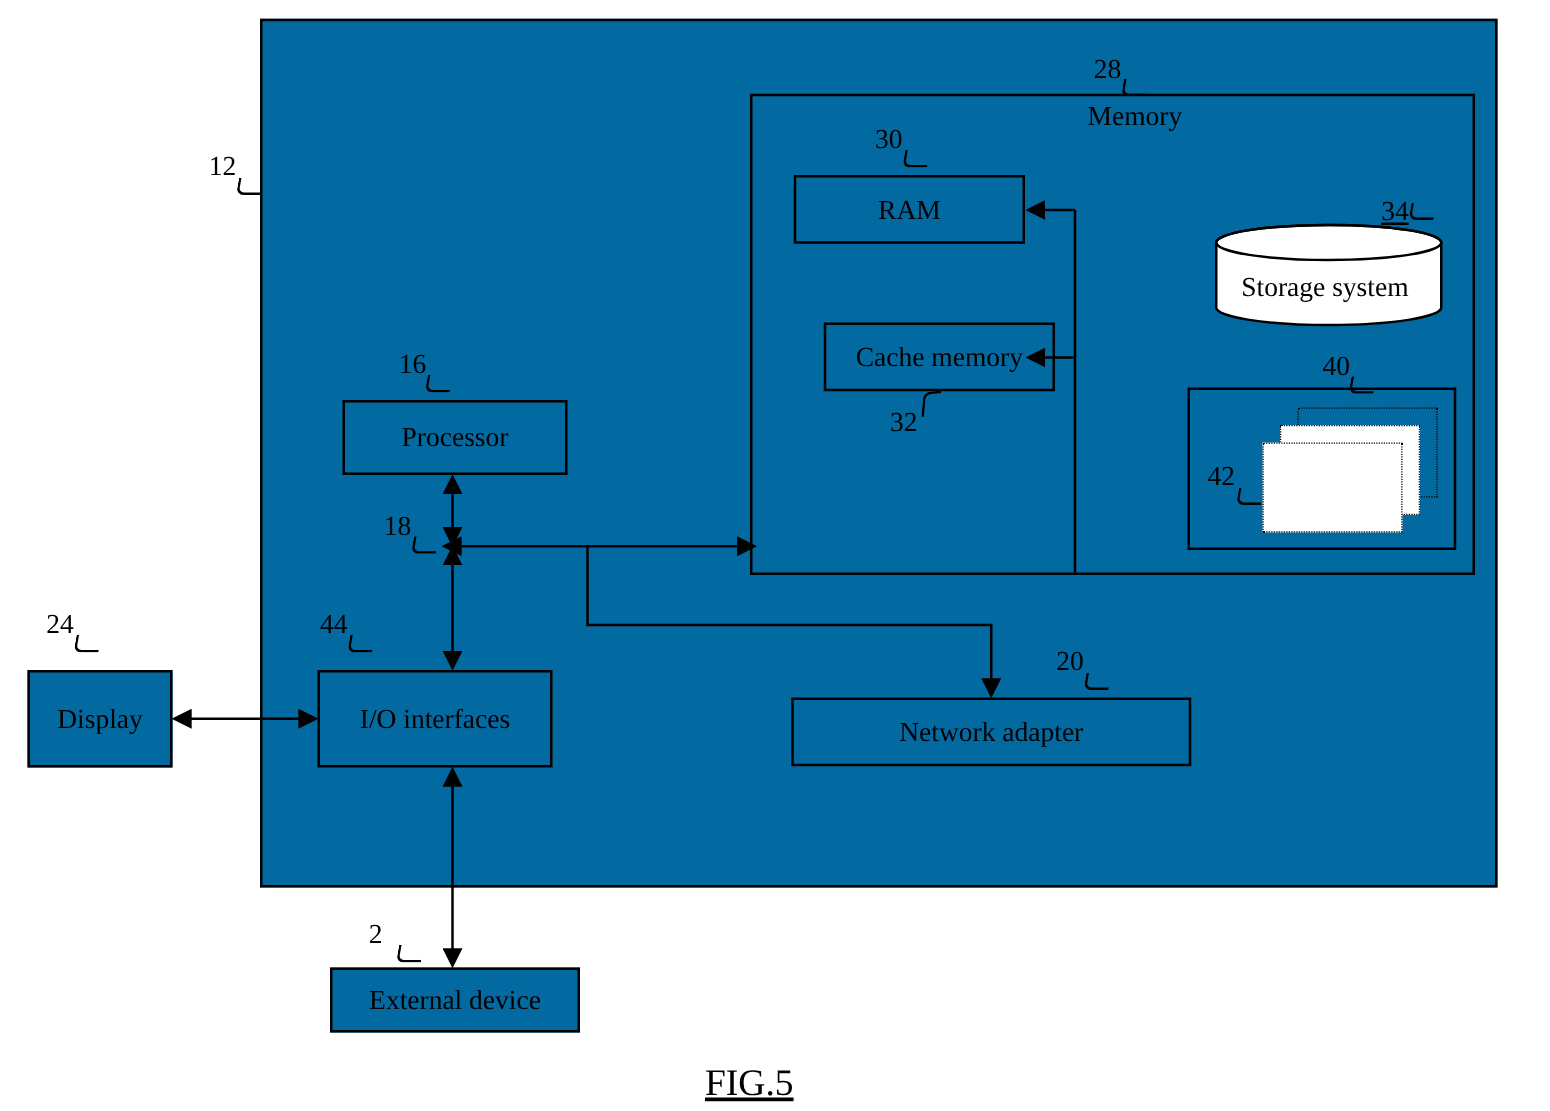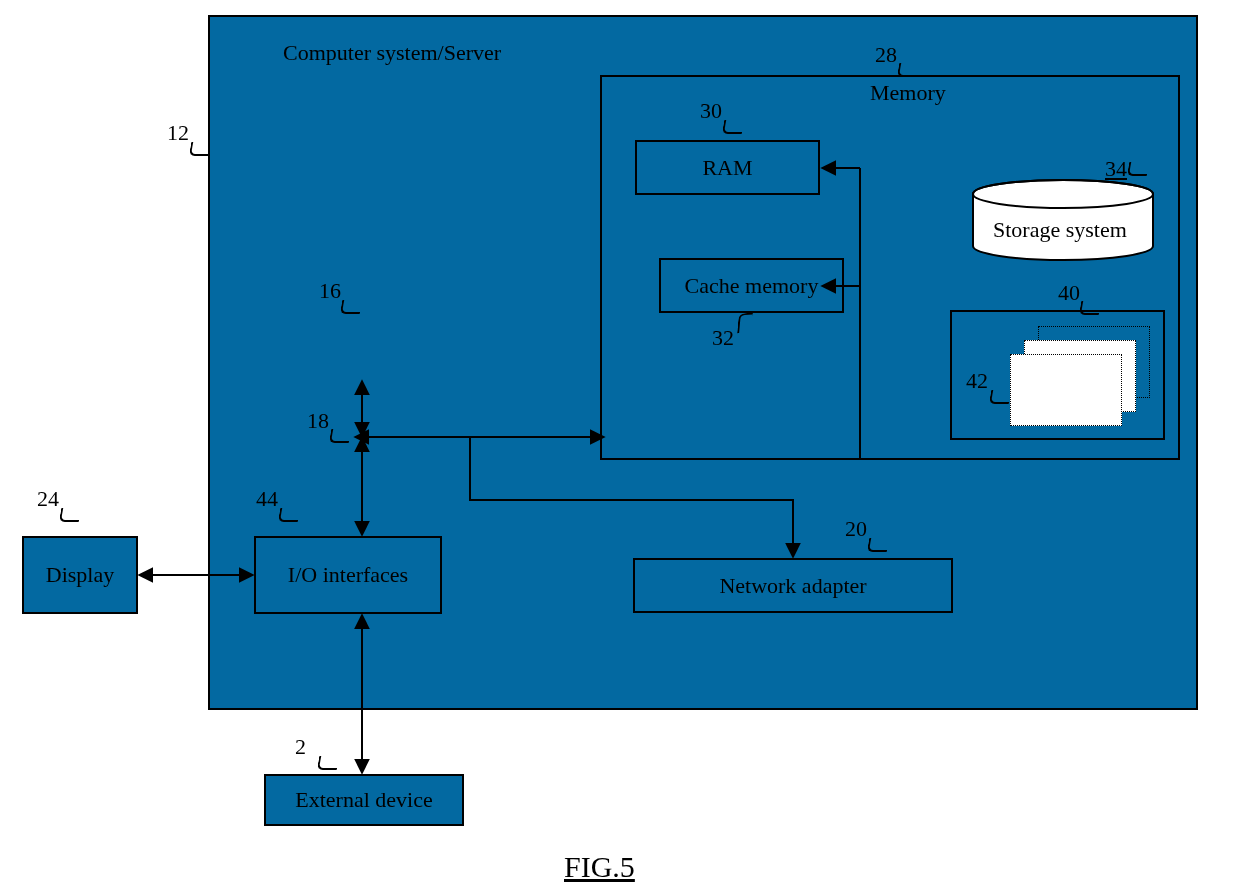--- a/index.html
+++ b/index.html
@@ -42,21 +42,20 @@
     overflow: visible;
   }
 </style>
 </head>
 <body>
 
 <div class="canvas">
 
   <div class="box" style="left:208px; top:15px; width:990px; height:695px; justify-content:flex-start; align-items:flex-start;">
   </div>
-  <span class="label" style="left:283px; top:40px;">Computer system/Server</span>
   <span class="label" style="left:167px; top:120px;">12</span>
   <span class="tick" style="left:190px; top:142px;"></span>
 
   <div class="box" style="left:600px; top:75px; width:580px; height:385px;">
   </div>
   <span class="label" style="left:870px; top:80px;">Memory</span>
   <span class="label" style="left:875px; top:42px;">28</span>
   <span class="tick" style="left:898px; top:63px;"></span>
 
   <div class="box" style="left:635px; top:140px; width:185px; height:55px;">
@@ -84,20 +83,23 @@
   </div>
 
   <div style="position:absolute; left:1038px; top:326px; width:110px; height:70px; border:1.5px dotted #000;"></div>
   <div style="position:absolute; left:1024px; top:340px; width:110px; height:70px; border:1.5px dotted #000; background:#fff;"></div>
   <div style="position:absolute; left:1010px; top:354px; width:110px; height:70px; border:1.5px dotted #000; background:#fff;"></div>
   <span class="label" style="left:1058px; top:280px;">40</span>
   <span class="tick" style="left:1080px; top:301px;"></span>
   <span class="label" style="left:966px; top:368px;">42</span>
   <span class="tick" style="left:990px; top:390px;"></span>
 
+  <div class="box" style="left:274px; top:320px; width:180px; height:60px;">
+    <span>Processor</span>
+  </div>
   <span class="label" style="left:319px; top:278px;">16</span>
   <span class="tick" style="left:341px; top:300px;"></span>
 
   <span class="label" style="left:307px; top:408px;">18</span>
   <span class="tick" style="left:330px; top:429px;"></span>
 
   <div class="box" style="left:254px; top:536px; width:188px; height:78px;">
     <span>I/O interfaces</span>
   </div>
   <span class="label" style="left:256px; top:486px;">44</span>

